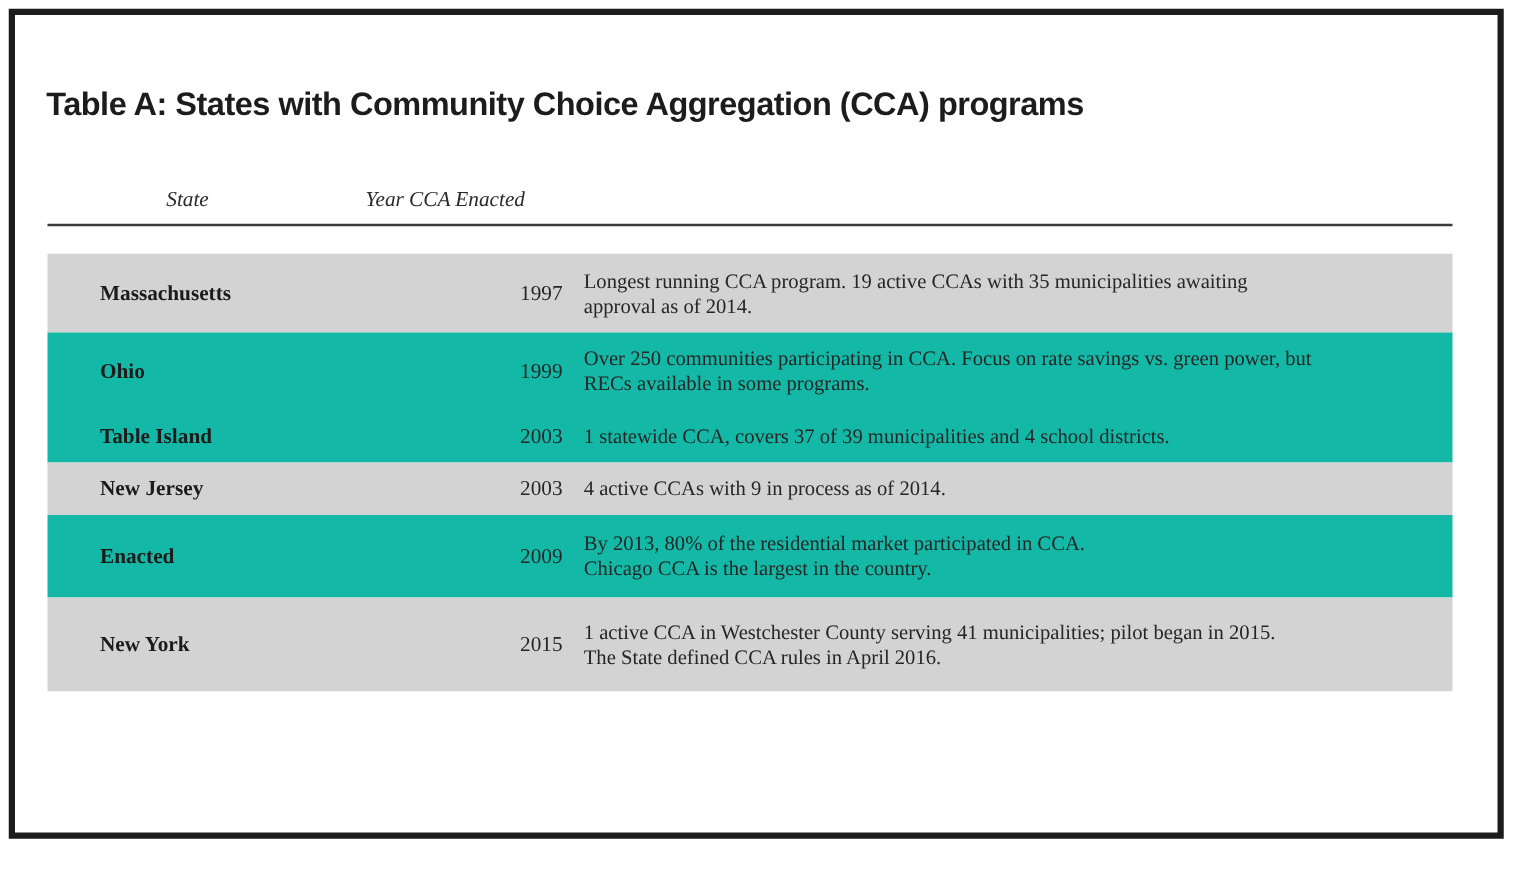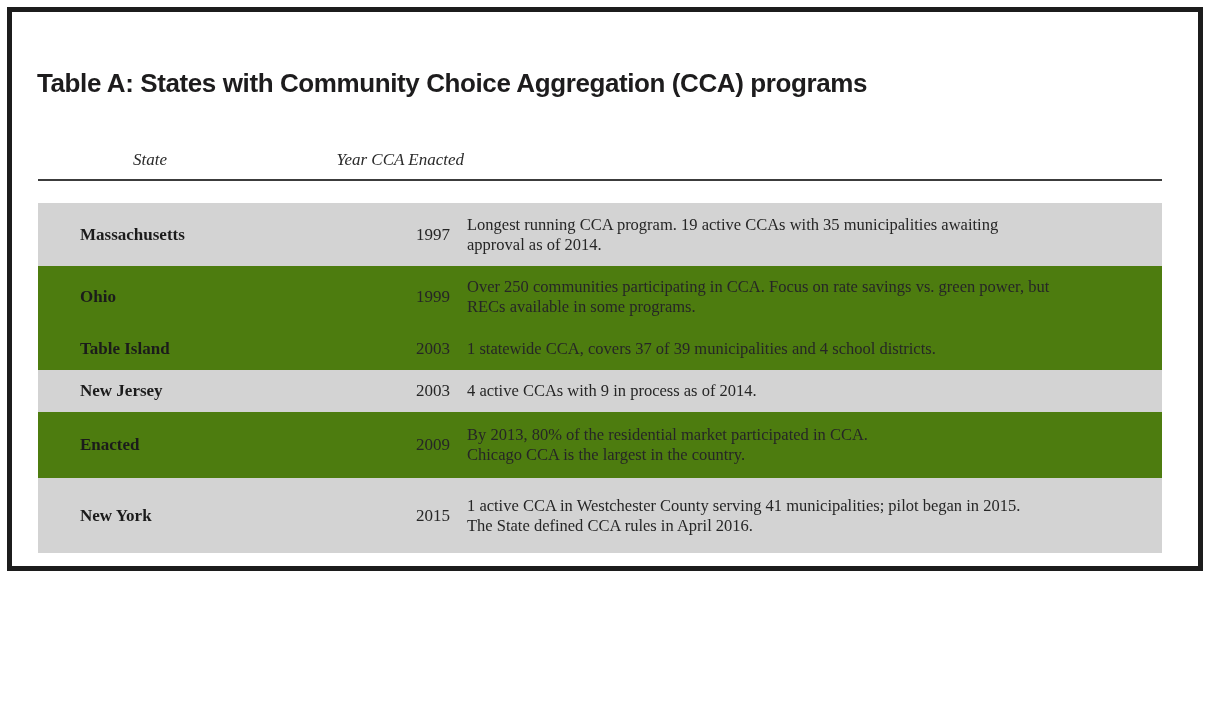--- a/index.html
+++ b/index.html
@@ -6,21 +6,21 @@
   html, body {
     width: 1211px; height: 704px;
     background: #ffffff;
     font-family: "Liberation Serif", serif;
     color: #1f1f1f;
     overflow: hidden;
   }
   .frame {
     position: absolute;
     left: 7px; top: 7px;
-    width: 1196px; height: 564px;
+    width: 1196px; height: 664px;
     border: 5px solid #1c1c1c;
     background: #ffffff;
   }
   .inner { position: relative; width: 100%; height: 100%; }
   .page-title {
     position: absolute;
     left: 25px; top: 56px;
     font-family: "Liberation Sans", sans-serif;
     font-weight: 700;
     font-size: 26px;
@@ -33,32 +33,31 @@
     left: 26px; top: 138px;
     width: 1124px;
   }
   .thead {
     display: flex;
     align-items: flex-end;
     font-style: italic;
     font-size: 17px;
     color: #2a2a2a;
     padding-bottom: 9px;
-    gap: 44px;
   }
   .thead .th { white-space: pre; }
   .headrule {
     height: 0;
     border-bottom: 2px solid #3c3c3c;
     margin-bottom: 22px;
   }
   .row {
     display: flex;
     align-items: center;
-    background: #4d7c0f;
+    background: #14b8a6;
   }
   .row.shaded { background: #d3d3d3; }
   .cell { font-size: 17px; }
   .col-state  { width: 212px; padding-left: 12px; }
   .col-year   { width: 170px; text-align: right; }
   .col-activity { flex: 1; padding-left: 17px; padding-right: 14px; }
   .cell.state {
     font-weight: 700;
     color: #1b1b1b;
     margin-left: 30px;

